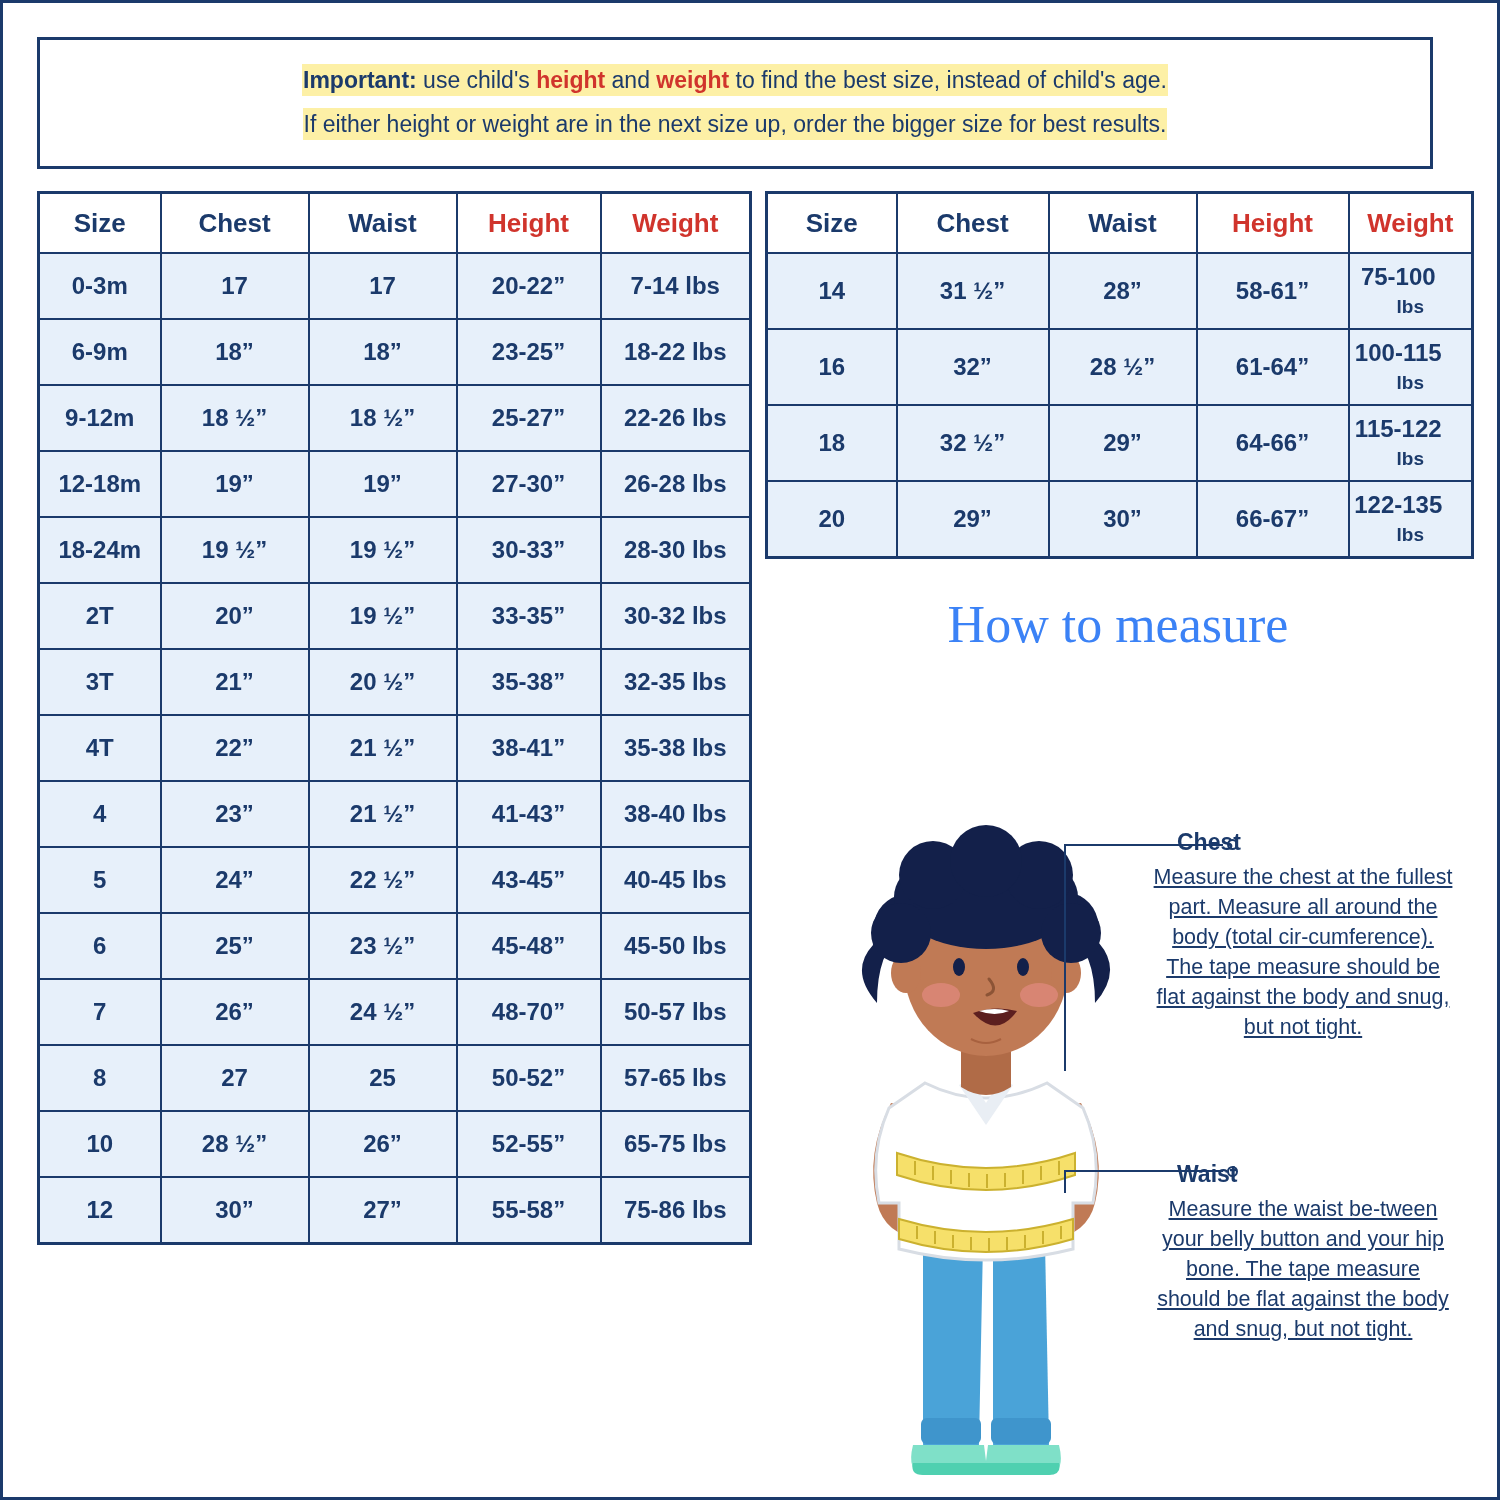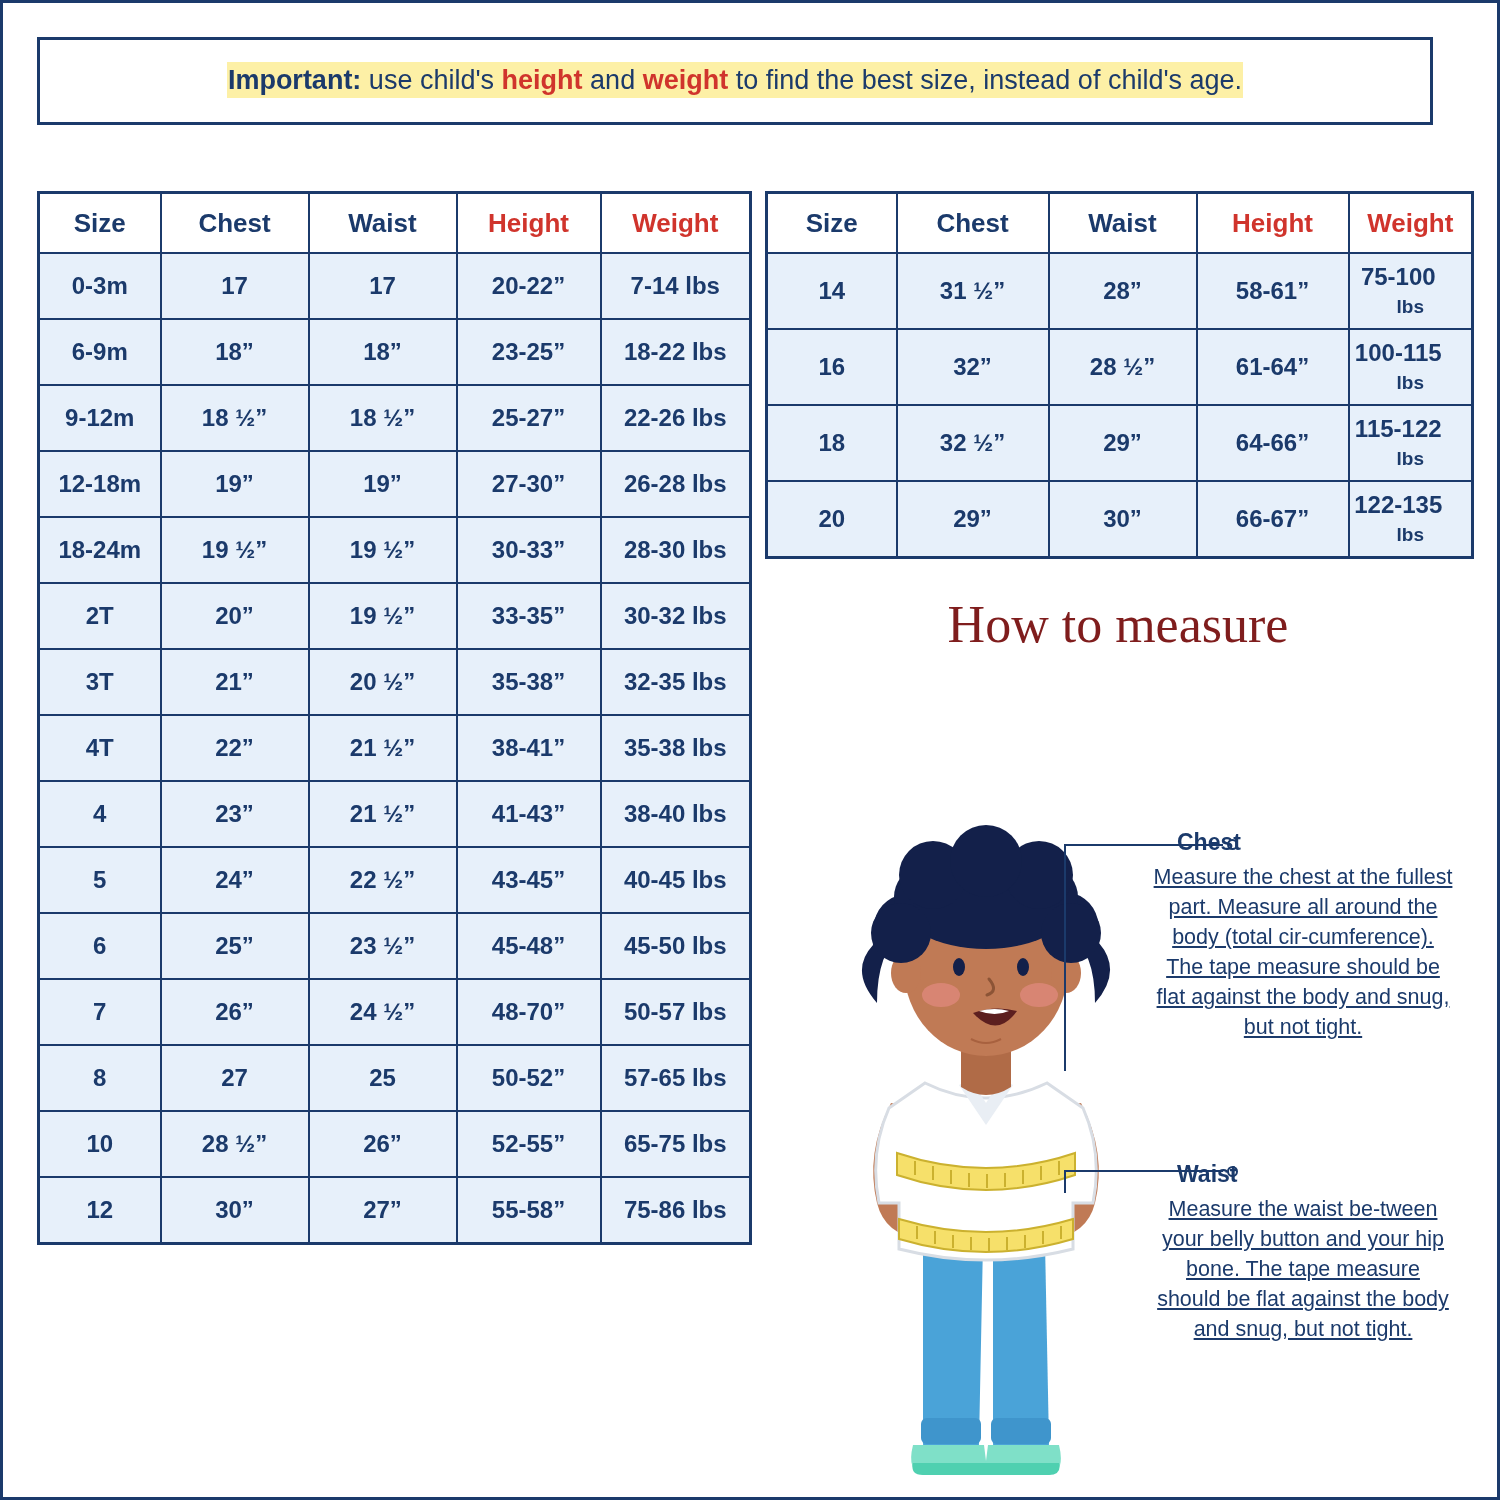--- a/index.html
+++ b/index.html
@@ -28,21 +28,21 @@
     position: absolute;
     left: 34px;
     top: 34px;
     width: 1396px;
     box-sizing: border-box;
     border: 3px solid #1b3a6b;
     padding: 18px 10px 20px 10px;
     text-align: center;
   }
   .notice-line {
-    font-size: 27px;
+    font-size: 23px;
     line-height: 44px;
     white-space: nowrap;
   }
   .hl {
     background: #fdf0a6;
     padding: 3px 1px;
   }
   .bold { font-weight: bold; }
   .red { color: #d0342c; }
   
@@ -93,21 +93,21 @@
 
   
   .how-title {
     position: absolute;
     left: 762px;
     top: 592px;
     width: 706px;
     text-align: center;
     font-family: "Liberation Serif", serif;
     font-size: 52px;
-    color: #7f1d1d;
+    color: #3b82f6;
   }
   .illustration {
     position: absolute;
     left: 770px;
     top: 680px;
     width: 420px;
     height: 800px;
   }
   
   .callout {
@@ -146,20 +146,23 @@
 </head>
 <body>
 
 <div class="page">
 
   <div class="notice">
     <div class="notice-line">
       <span class="hl">
         <span class="bold">Important:</span><span> use child's </span><span class="red bold">height</span><span> and </span><span class="red bold">weight</span><span> to find the best size, instead of child's age.</span>
       </span>
+    </div>
+    <div class="notice-line">
+      <span class="hl">If either height or weight are in the next size up, order the bigger size for best results.</span>
     </div>
   </div>
 
   <table class="size-table" id="table-left">
     <colgroup>
       <col class="c0">
         <col class="c1">
         <col class="c2">
         <col class="c3">
         <col class="c4">

